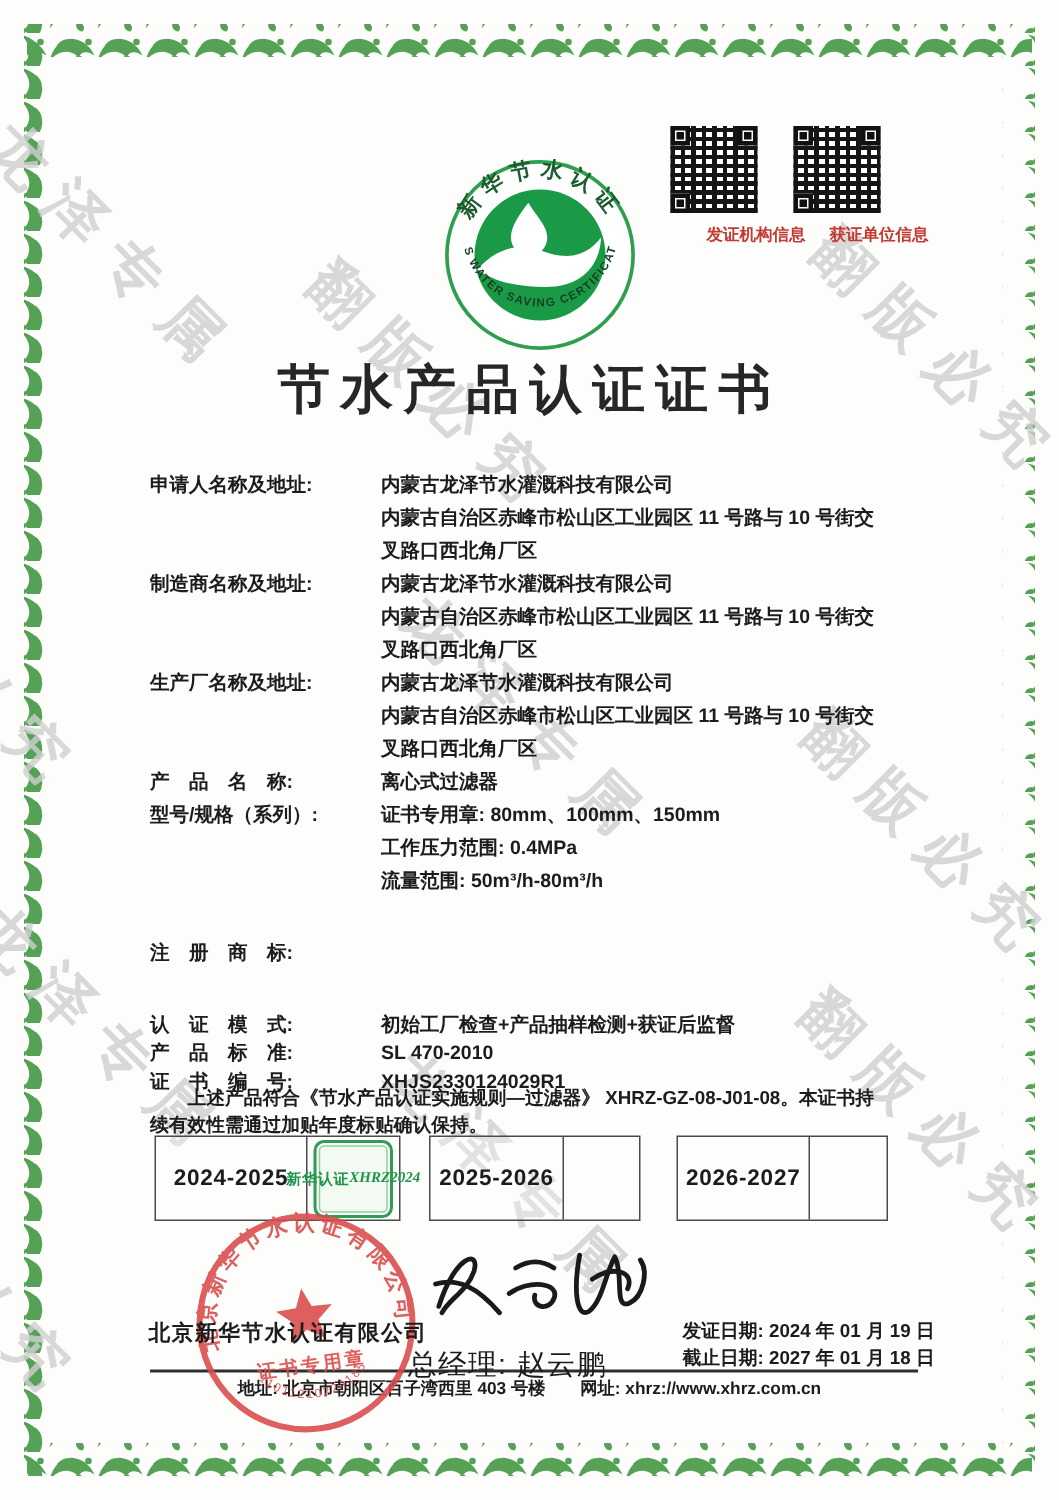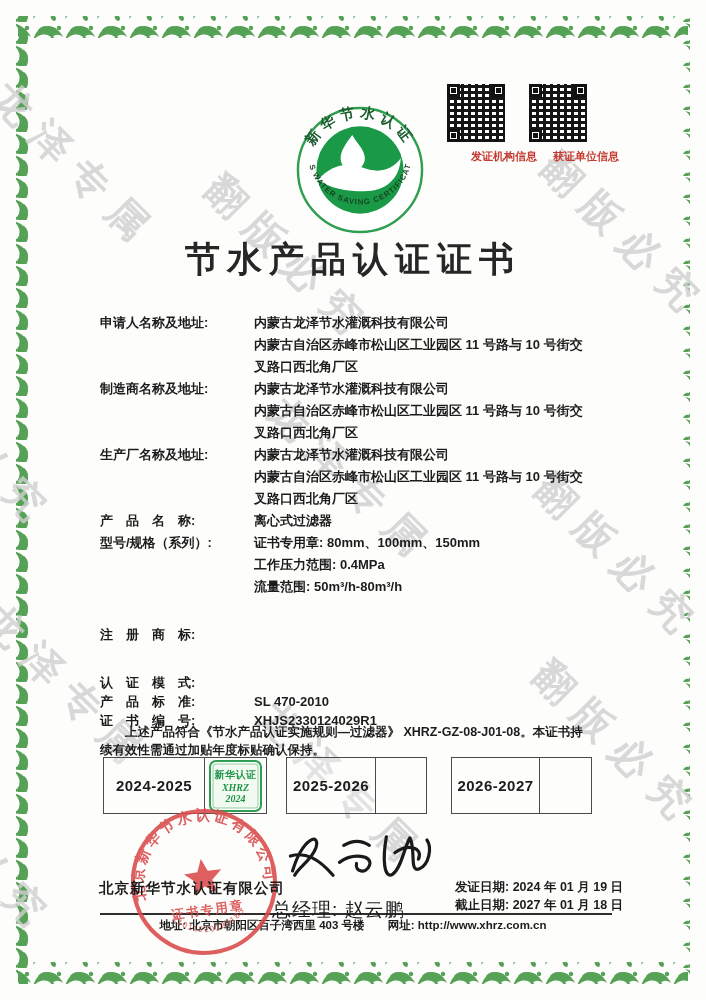--- a/index.html
+++ b/index.html
@@ -36,21 +36,21 @@
   
   .boxes{position:absolute;left:103px;top:757px;z-index:2;display:flex;}
   .ybox{height:57px;border:1.5px solid #4a4a4a;display:flex;box-sizing:border-box;background:rgba(255,255,255,.25);}
   .ybox .year{display:flex;align-items:center;justify-content:center;font-size:15px;font-weight:700;letter-spacing:.5px;}
   .ybox .slot{border-left:1.5px solid #4a4a4a;display:flex;align-items:center;justify-content:center;}
   .b1{width:164px;margin-right:19px}.b1 .year{width:100px}.b1 .slot{flex:1}
   .b2{width:141px;margin-right:24px}.b2 .year{width:88px}.b2 .slot{flex:1}
   .b3{width:141px}.b3 .year{width:87px}.b3 .slot{flex:1}
   .sticker{width:49px;height:48px;border:2px solid #2f9e53;border-radius:7px;background:#f2faf2;
            box-shadow:inset 0 0 0 1.5px #ffffff, inset 0 0 0 2.5px #8fce9f;
-           display:flex;flex-direction:column;align-items:center;justify-content:center;}
+           display:flex;align-items:center;justify-content:center;}
   .sticker .s1{font-size:10px;font-weight:700;color:#1f9448;letter-spacing:.5px;white-space:nowrap;}
   .sticker .s2{font-size:10px;font-weight:700;font-style:italic;color:#1f9448;font-family:"Liberation Serif","DejaVu Serif",serif;}
   .sticker .s3{font-size:10px;font-weight:700;font-style:italic;color:#1f9448;font-family:"Liberation Serif","DejaVu Serif",serif;}
   
   .stamp{position:absolute;left:128px;top:806px;z-index:3;opacity:.88;transform:rotate(-8deg);}
   .issuer-print{position:absolute;left:99px;top:879px;z-index:4;font-size:14.5px;font-weight:700;letter-spacing:1px;}
   .sig{position:absolute;left:284px;top:824px;z-index:4;}
   .gm-line{position:absolute;left:272px;top:897px;z-index:4;font-size:19px;font-weight:400;letter-spacing:1px;}
   .dates{position:absolute;left:455px;top:878px;z-index:2;font-size:12.5px;font-weight:700;line-height:18px;white-space:nowrap;}
   .rule{position:absolute;left:100px;top:913px;width:512px;border-top:2px solid #2e2e2e;z-index:2;}
@@ -166,20 +166,21 @@
   </div>
 
   <div class="midrows">
     <div class="frow">
       <div class="lab">注　册　商　标:</div>
       <div class="val"></div>
     </div>
     <div class="gap-after-tm"></div>
     <div class="frow">
       <div class="lab">认　证　模　式:</div>
+      <div class="val">初始工厂检查+产品抽样检测+获证后监督</div>
     </div>
     <div class="frow">
       <div class="lab">产　品　标　准:</div>
       <div class="val">SL 470-2010</div>
     </div>
     <div class="frow">
       <div class="lab">证　书　编　号:</div>
       <div class="val">XHJS2330124029R1</div>
     </div>
   </div>
@@ -242,16 +243,16 @@
   <div class="gm-line">总经理: 赵云鹏</div>
 
   <div class="dates">
     <div>发证日期: 2024 年 01 月 19 日</div>
     <div>截止日期: 2027 年 01 月 18 日</div>
   </div>
 
   <div class="rule"></div>
   <div class="footer">
     <span>地址: 北京市朝阳区百子湾西里 403 号楼</span>
-    <span>网址: http://www.xhrz.com.cn</span>
+    <span>网址: xhrz://www.xhrz.com.cn</span>
   </div>
 
 </div>
 
 </body></html>

